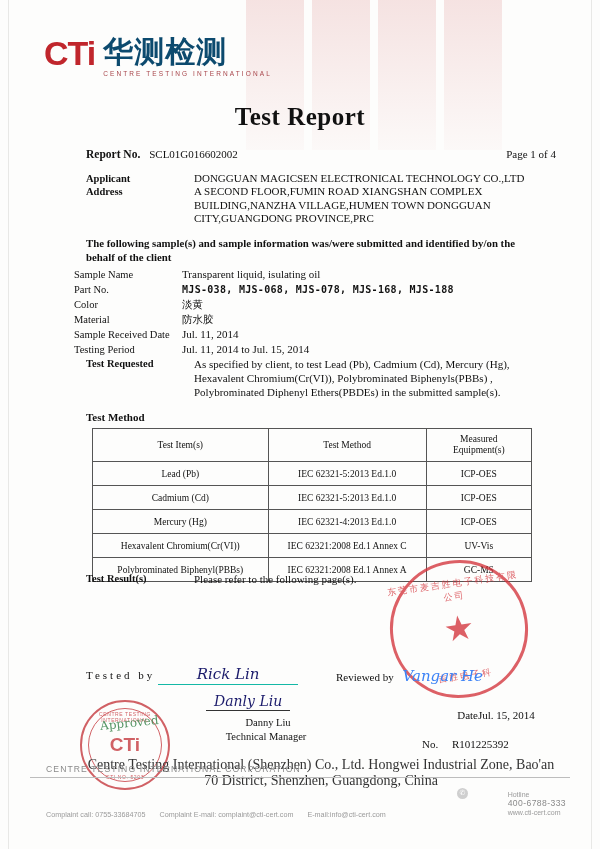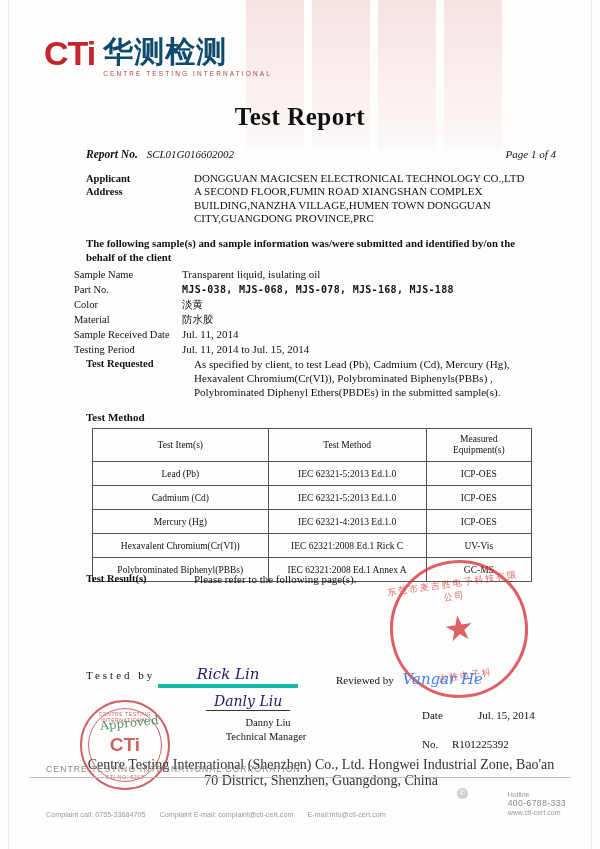--- a/index.html
+++ b/index.html
@@ -102,21 +102,20 @@
   
   .report-no-row {
     position: absolute;
     top: 148px;
     left: 86px;
     width: 470px;
     display: flex;
     justify-content: space-between;
     align-items: baseline;
     font-size: 11.5px;
-    font-style: italic;
   }
   .report-no-label { font-weight: bold; }
   .report-no-value { margin-left: 6px; font-size: 11px; }
   .page-of { font-size: 11px; }
 
   
   .block {
     position: absolute;
     font-size: 11px;
     line-height: 13.4px;
@@ -209,21 +208,21 @@
   }
   .sig-left { width: 250px; position: relative; }
   .sig-right { width: 220px; position: relative; }
   .sig-label { display: inline-block; }
   .sig-tested-by { letter-spacing: 3px; }
   .handwrite {
     font-family: "DejaVu Serif", serif;
     font-style: italic;
     font-size: 15px;
     color: #1b1b6b;
-    border-bottom: 4px solid #14b8a6;
+    border-bottom: 1px solid #14b8a6;
     padding: 0 10px 1px 10px;
     display: inline-block;
     min-width: 120px;
     text-align: center;
   }
   .handwrite2 {
     font-family: "DejaVu Serif", serif;
     font-style: italic;
     font-size: 15px;
     color: #3b82f6;
@@ -257,21 +256,21 @@
     width: 140px;
     text-align: center;
   }
   .date-row {
     position: absolute;
     left: 336px;
     top: 44px;
     font-size: 11px;
     display: flex;
   }
-  .date-label { width: 56px; }
+  .date-label { width: 56px; text-align: right; }
   .no-row {
     position: absolute;
     left: 336px;
     top: 73px;
     font-size: 11px;
     display: flex;
   }
   .no-label { width: 30px; }
 
   
@@ -540,21 +539,21 @@
         <td>IEC 62321-5:2013 Ed.1.0</td>
         <td>ICP-OES</td>
       </tr>
       <tr>
         <td>Mercury (Hg)</td>
         <td>IEC 62321-4:2013 Ed.1.0</td>
         <td>ICP-OES</td>
       </tr>
       <tr>
         <td>Hexavalent Chromium(Cr(VI))</td>
-        <td>IEC 62321:2008 Ed.1 Rick C</td>
+        <td>IEC 62321:2008 Ed.1 Annex C</td>
         <td>UV-Vis</td>
       </tr>
       <tr>
         <td>Polybrominated Biphenyl(PBBs)</td>
         <td>IEC 62321:2008 Ed.1 Annex A</td>
         <td>GC-MS</td>
       </tr>
     </tbody>
   </table>
 

